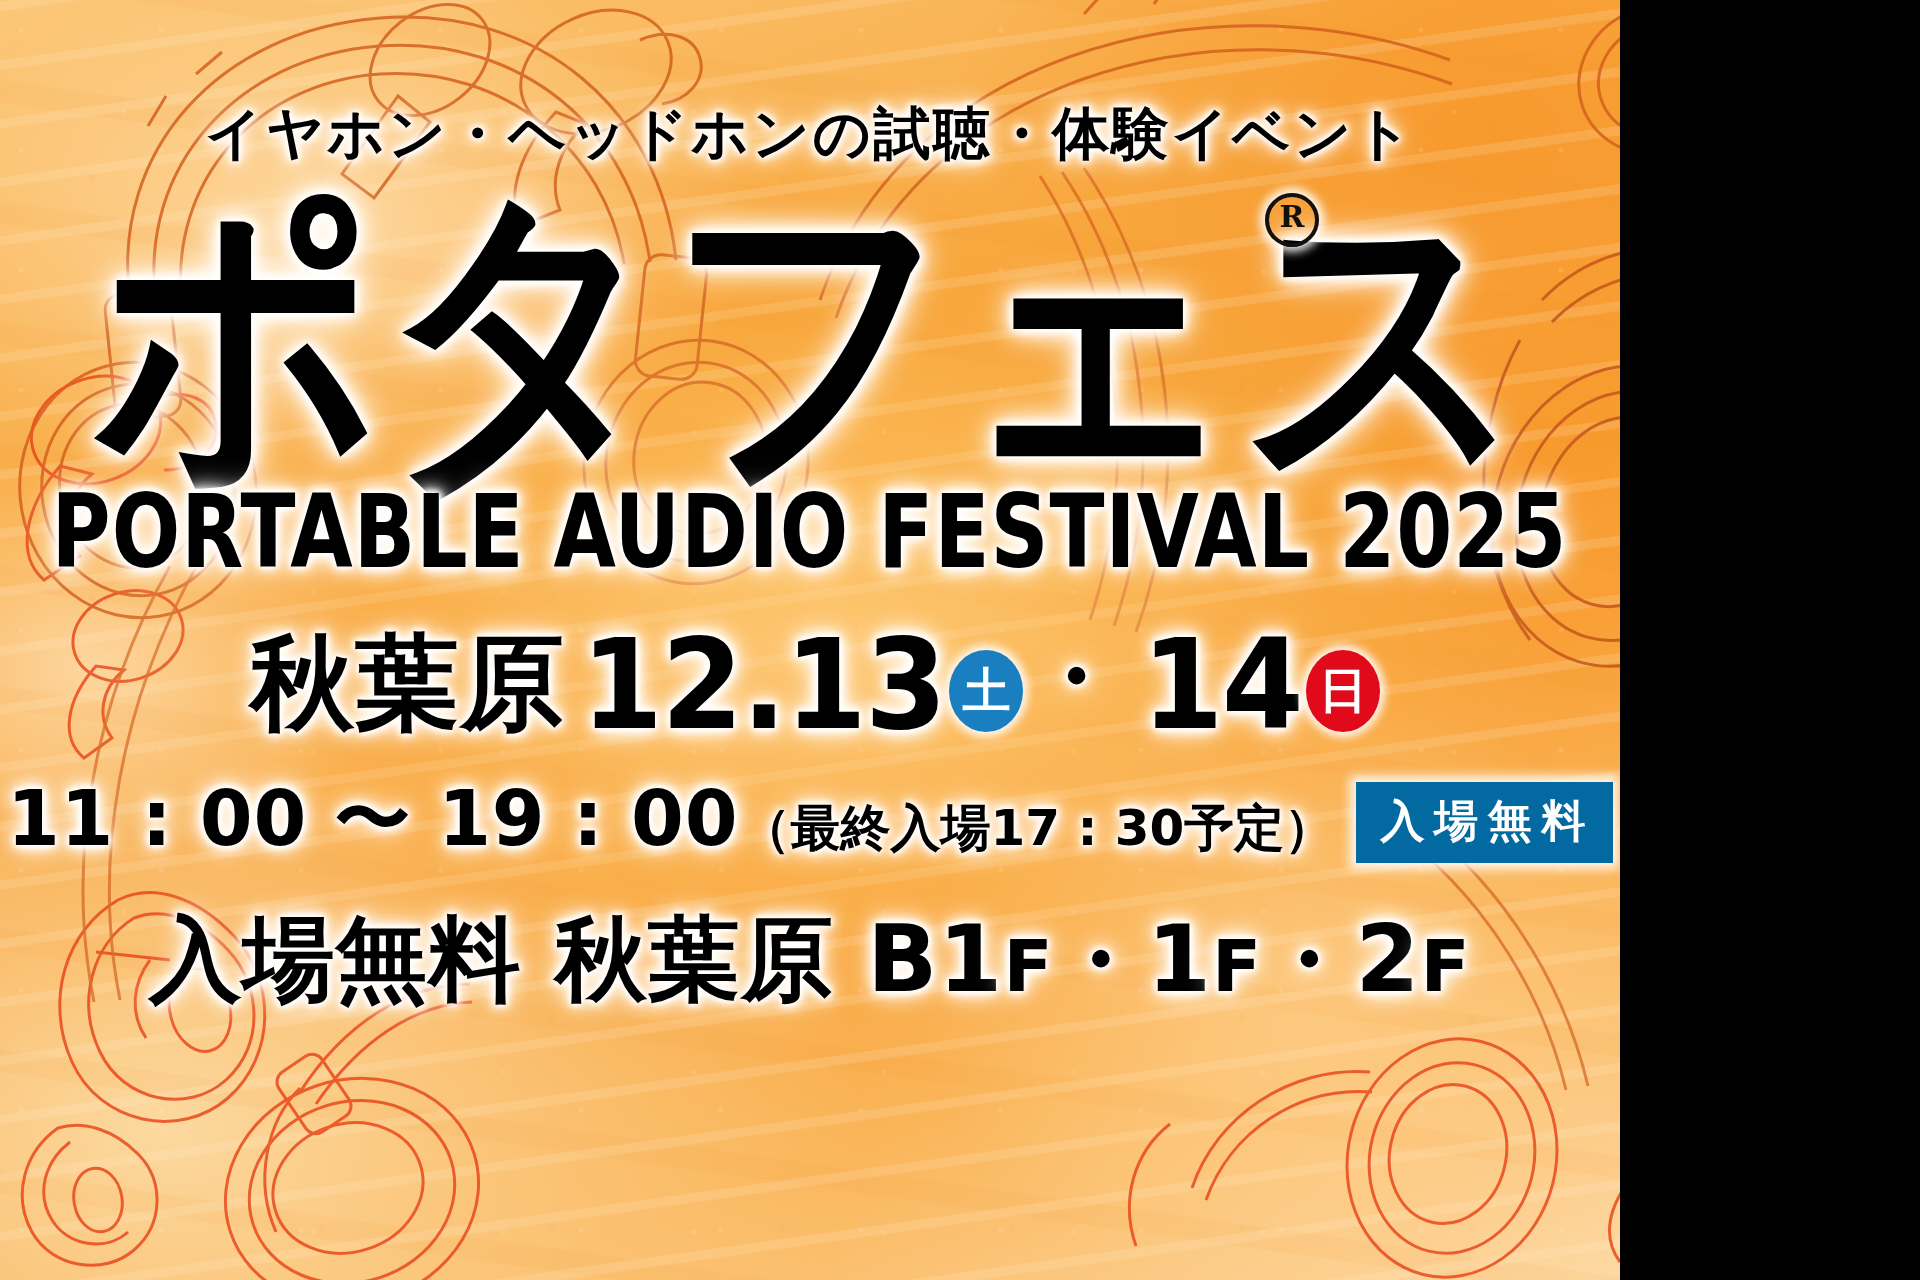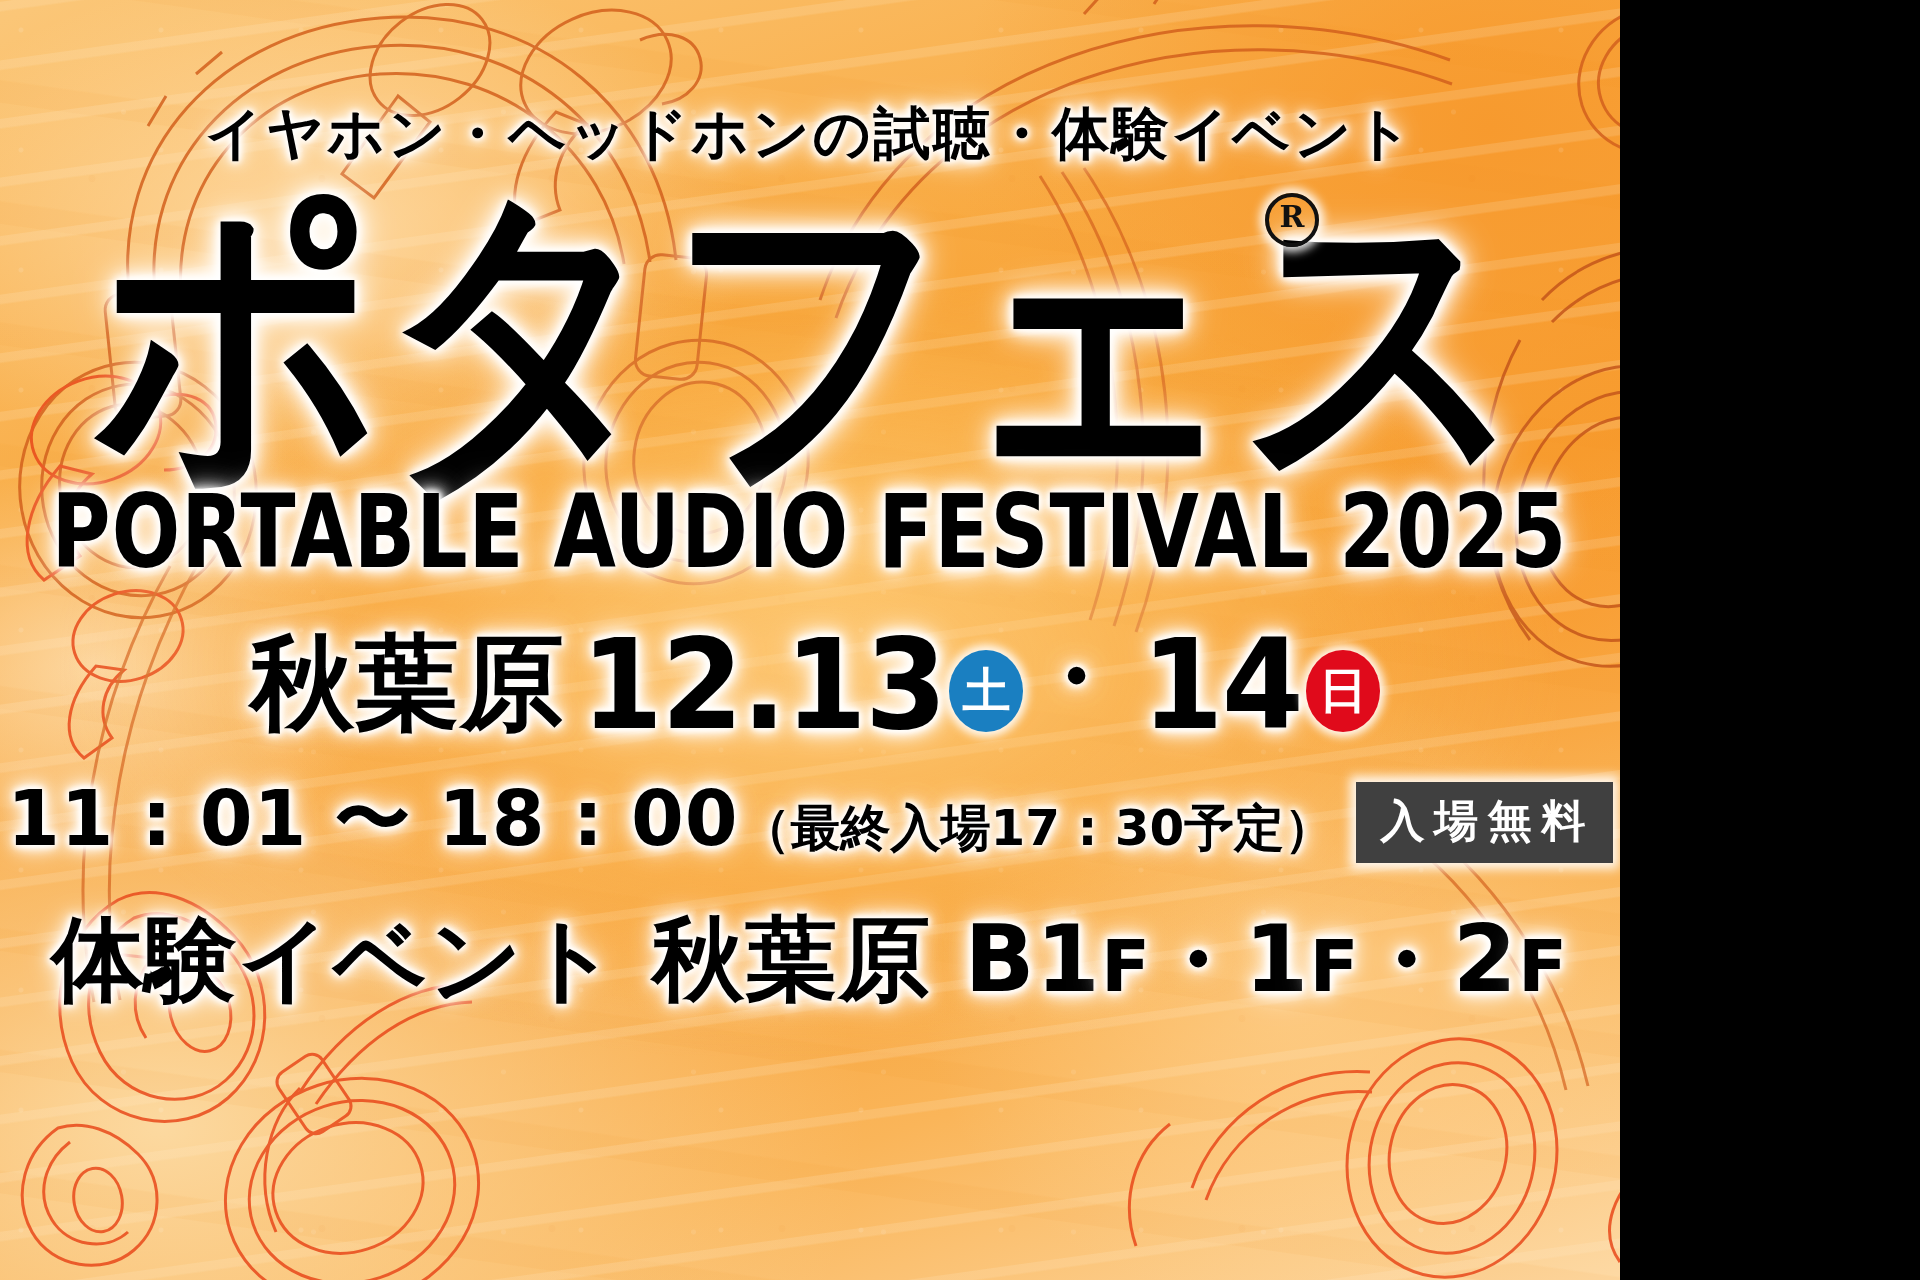--- a/index.html
+++ b/index.html
@@ -236,21 +236,21 @@
   .time-note {
     font-size: 50px;
     font-weight: 700;
     color: #000;
     margin-left: 2px;
     position: relative;
     top: 8px;
   }
   .free-badge {
     margin-left: 22px;
-    background: #404040;
+    background: #0369a1;
     color: #fff;
     font-size: 44px;
     font-weight: 700;
     letter-spacing: .22em;
     padding: 10px 18px 12px 24px;
     position: relative;
     top: 2px;
     box-shadow: 0 0 10px 6px rgba(255,255,255,.9);
   }
 
@@ -411,23 +411,23 @@
     <div class="date-row">
       <span class="date-city glow">秋葉原</span>
       <span class="date-num glow">12.13</span>
       <span class="day-badge day-sat">土</span>
       <span class="date-dot glow">・</span>
       <span class="date-num glow">14</span>
       <span class="day-badge day-sun">日</span>
     </div>
 
     <div class="time-row">
-      <span class="time-main glow">11 : 01 〜 18 : 00</span>
+      <span class="time-main glow">11 : 00 〜 19 : 00</span>
       <span class="time-note glow">（最終入場17 : 30予定）</span>
       <span class="free-badge">入場無料</span>
     </div>
 
     <div class="venue glow">
-      <span>体験イベント 秋葉原</span><span>&nbsp;</span><span>B1</span><span class="fsmall">F</span><span>・</span><span>1</span><span class="fsmall">F</span><span>・</span><span>2</span><span class="fsmall">F</span>
+      <span>入場無料 秋葉原</span><span>&nbsp;</span><span>B1</span><span class="fsmall">F</span><span>・</span><span>1</span><span class="fsmall">F</span><span>・</span><span>2</span><span class="fsmall">F</span>
     </div>
 
   </div>
 </div>
 
 </body></html>

